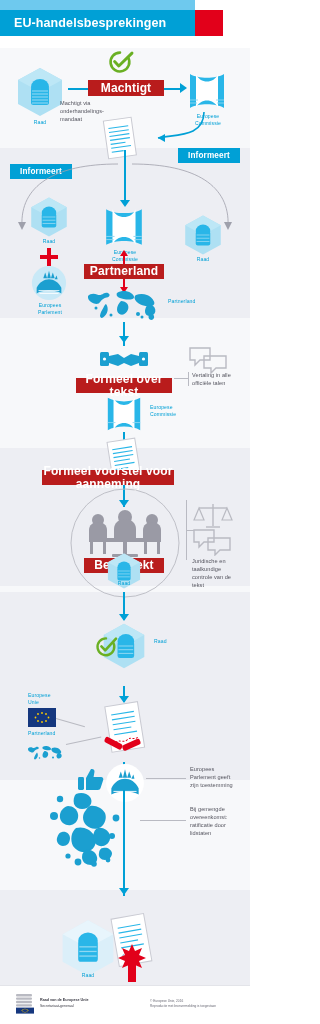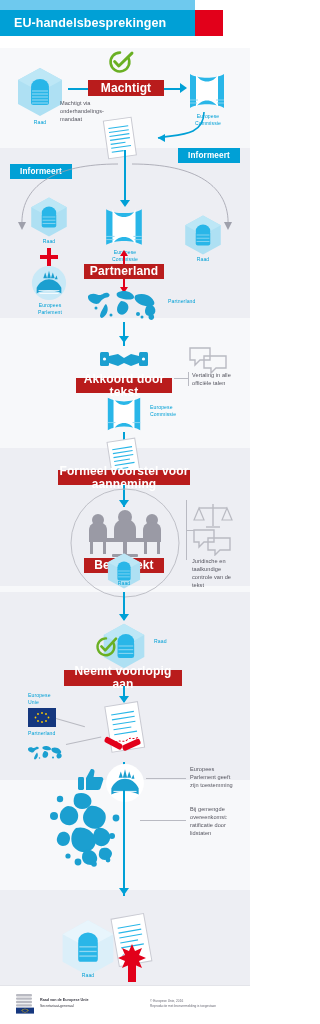--- a/index.html
+++ b/index.html
@@ -279,21 +279,21 @@
   <div class="arrow-d" style="left:119px;top:336px;"></div>
 
   <svg class="arcsvg" style="left:98px;top:344px;" width="52" height="30" viewBox="0 0 52 30">
     <rect x="2" y="8" width="9" height="14" rx="1.5" fill="#1b9fd0"></rect>
     <rect x="41" y="8" width="9" height="14" rx="1.5" fill="#1b9fd0"></rect>
     <path d="M11 12 L20 10 L26 14 L33 10 L41 12 L41 19 L33 22 L26 19 L20 22 L11 19 Z" fill="#1b9fd0"></path>
     <circle cx="6.5" cy="15" r="1.6" fill="#ffffff"></circle>
     <circle cx="45.5" cy="15" r="1.6" fill="#ffffff"></circle>
   </svg>
 
-  <div class="redbox" style="left:76px;top:378px;width:96px;height:15px;">Akkoord door tekst</div>
+  <div class="redbox" style="left:76px;top:378px;width:96px;height:15px;">Formeel over tekst</div>
 
   <svg class="arcsvg" style="left:188px;top:346px;" width="40" height="28" viewBox="0 0 40 28">
     <path d="M2 2h20v12H12l-5 5v-5H2z" fill="none" stroke="#b9bac2" stroke-width="1.4"></path>
     <path d="M16 10h22v12H28l-5 5v-5h-7z" fill="none" stroke="#b9bac2" stroke-width="1.4"></path>
   </svg>
   <div class="greyline" style="left:174px;top:378px;width:14px;height:1px;"></div>
   <div class="greyline" style="left:188px;top:372px;width:1px;height:14px;"></div>
   <div class="note" style="left:192px;top:372px;width:56px;">
     <div>Vertaling in alle</div>
     <div>officiële talen</div>
@@ -325,21 +325,21 @@
           <line x1="10" y1="20" x2="30" y2="20"></line>
             <line x1="10" y1="24" x2="26" y2="24"></line>
           <line x1="10" y1="28" x2="30" y2="28"></line>
             <line x1="10" y1="32" x2="23" y2="32"></line>
         </g>
       </g>
     </svg>
   </div>
 
   <div class="conn" style="left:123px;top:478px;height:10px;"></div>
-  <div class="redbox" style="left:58px;top:470px;width:132px;height:15px;">Formeel voorstel voor aanneming</div>
+  <div class="redbox" style="left:42px;top:470px;width:132px;height:15px;">Formeel voorstel voor aanneming</div>
   <div class="conn" style="left:123px;top:485px;height:22px;"></div>
   <div class="arrow-d" style="left:119px;top:500px;"></div>
 
   <svg class="arcsvg" style="left:64px;top:488px;" width="122" height="110" viewBox="0 0 122 110">
     <circle cx="61" cy="55" r="54" fill="none" stroke="#b9bac2" stroke-width="0.9"></circle>
   </svg>
 
   <svg class="arcsvg" style="left:82px;top:508px;" width="86" height="50" viewBox="0 0 86 50">
     <g fill="#9a9aa5">
       <circle cx="16" cy="12" r="6"></circle>
@@ -412,21 +412,20 @@
         <line x1="20" y1="34" x2="36" y2="34"></line>
       </g>
     </svg>
   </div>
   <svg class="arcsvg" style="left:94px;top:636px;" width="24" height="22" viewBox="0 0 24 22">
     <path d="M12 2.4a8.4 8.4 0 1 0 7.3 4.4" fill="none" stroke="#6ab023" stroke-width="2.4" stroke-linecap="round"></path>
     <path d="M7.4 10.4l3.8 4L22 2.6" fill="none" stroke="#6ab023" stroke-width="2.6" stroke-linecap="round" stroke-linejoin="round"></path>
   </svg>
   <div class="cap" style="left:154px;top:638px;width:40px;text-align:left;">Raad</div>
 
-  <div class="redbox" style="left:64px;top:670px;width:118px;height:16px;">Neemt voorlopig aan</div>
   <div class="conn" style="left:123px;top:686px;height:16px;"></div>
   <div class="arrow-d" style="left:119px;top:696px;"></div>
 
   <div class="cap left" style="left:28px;top:692px;width:44px;">
     <div>Europese</div>
     <div>Unie</div>
   </div>
   <svg class="arcsvg" style="left:28px;top:708px;" width="28" height="19" viewBox="0 0 28 19">
     <rect width="28" height="19" fill="#15377e"></rect>
     <g fill="#ffcc00">

